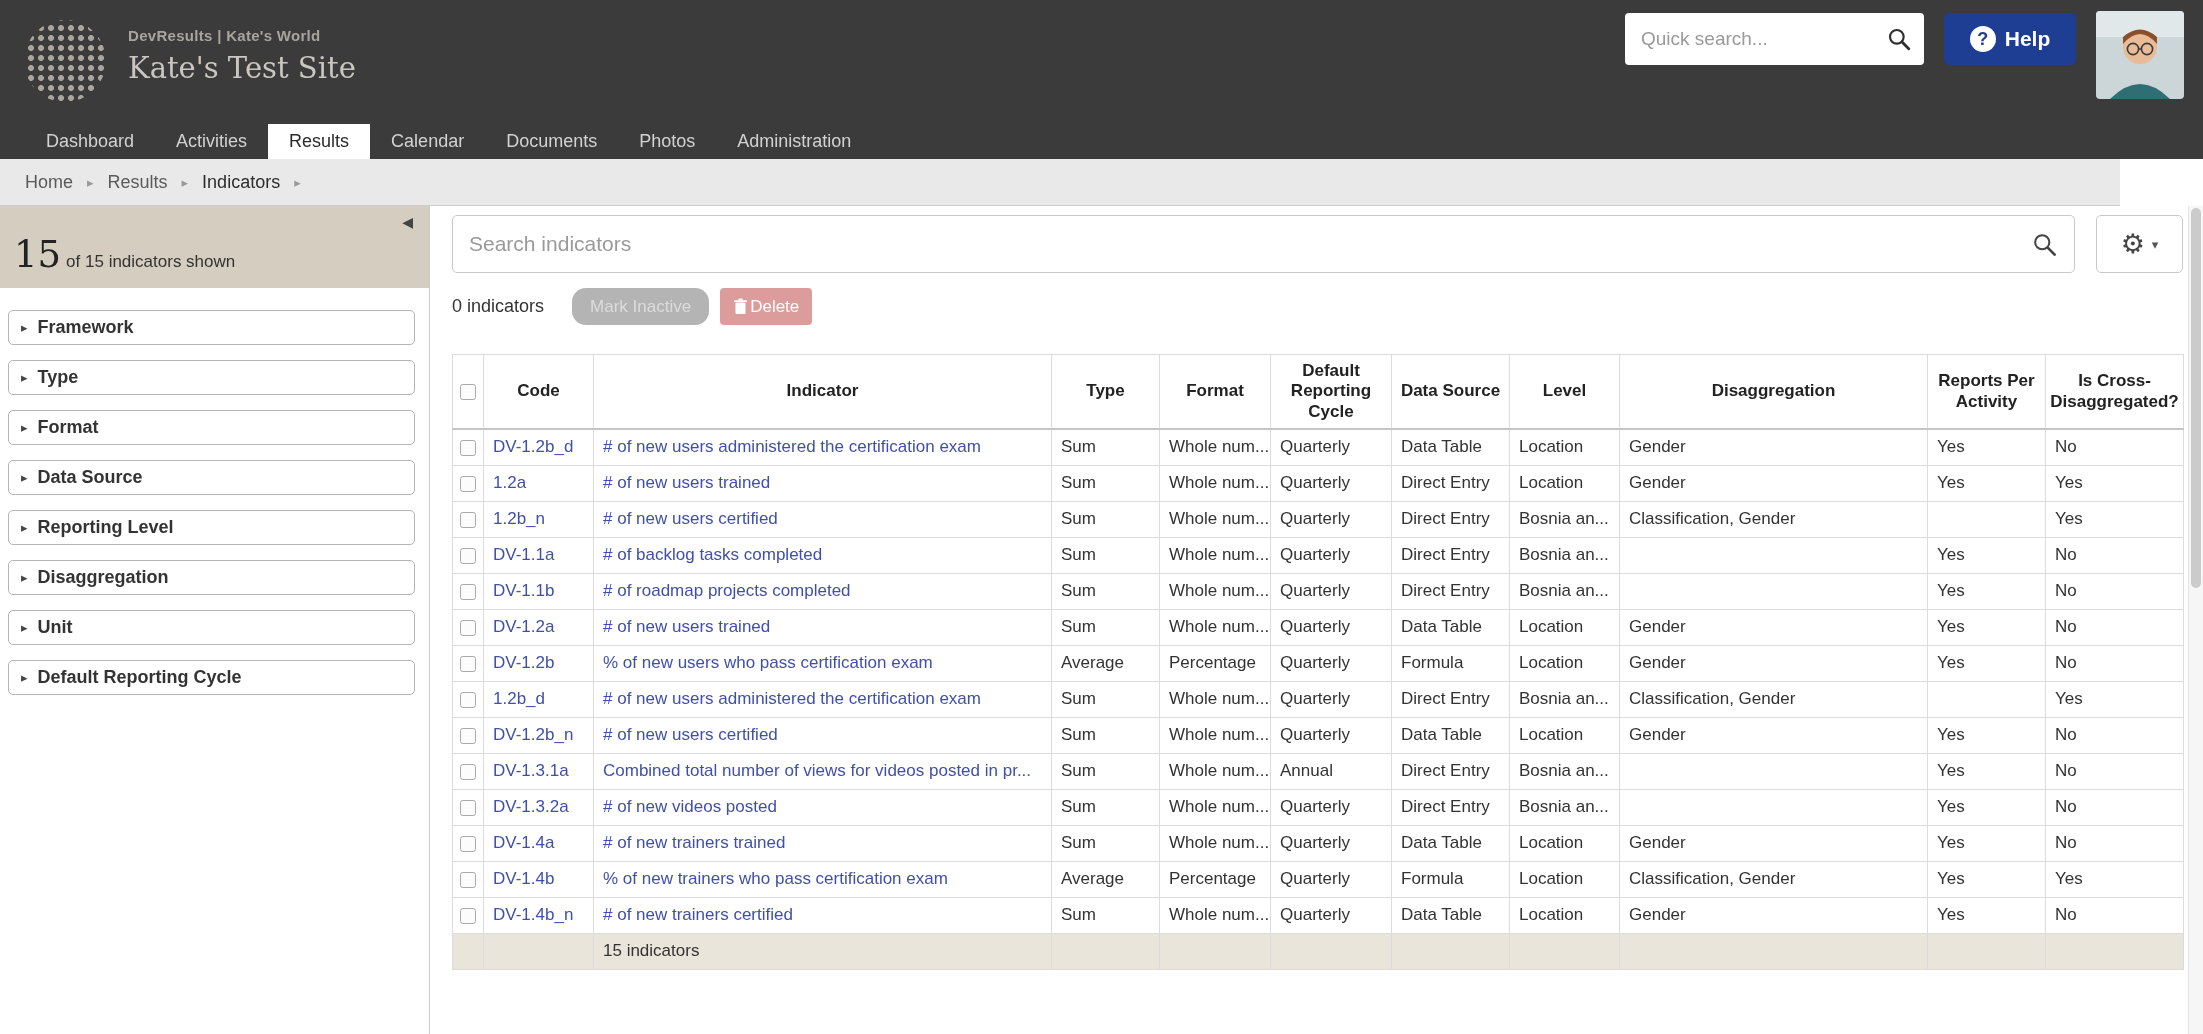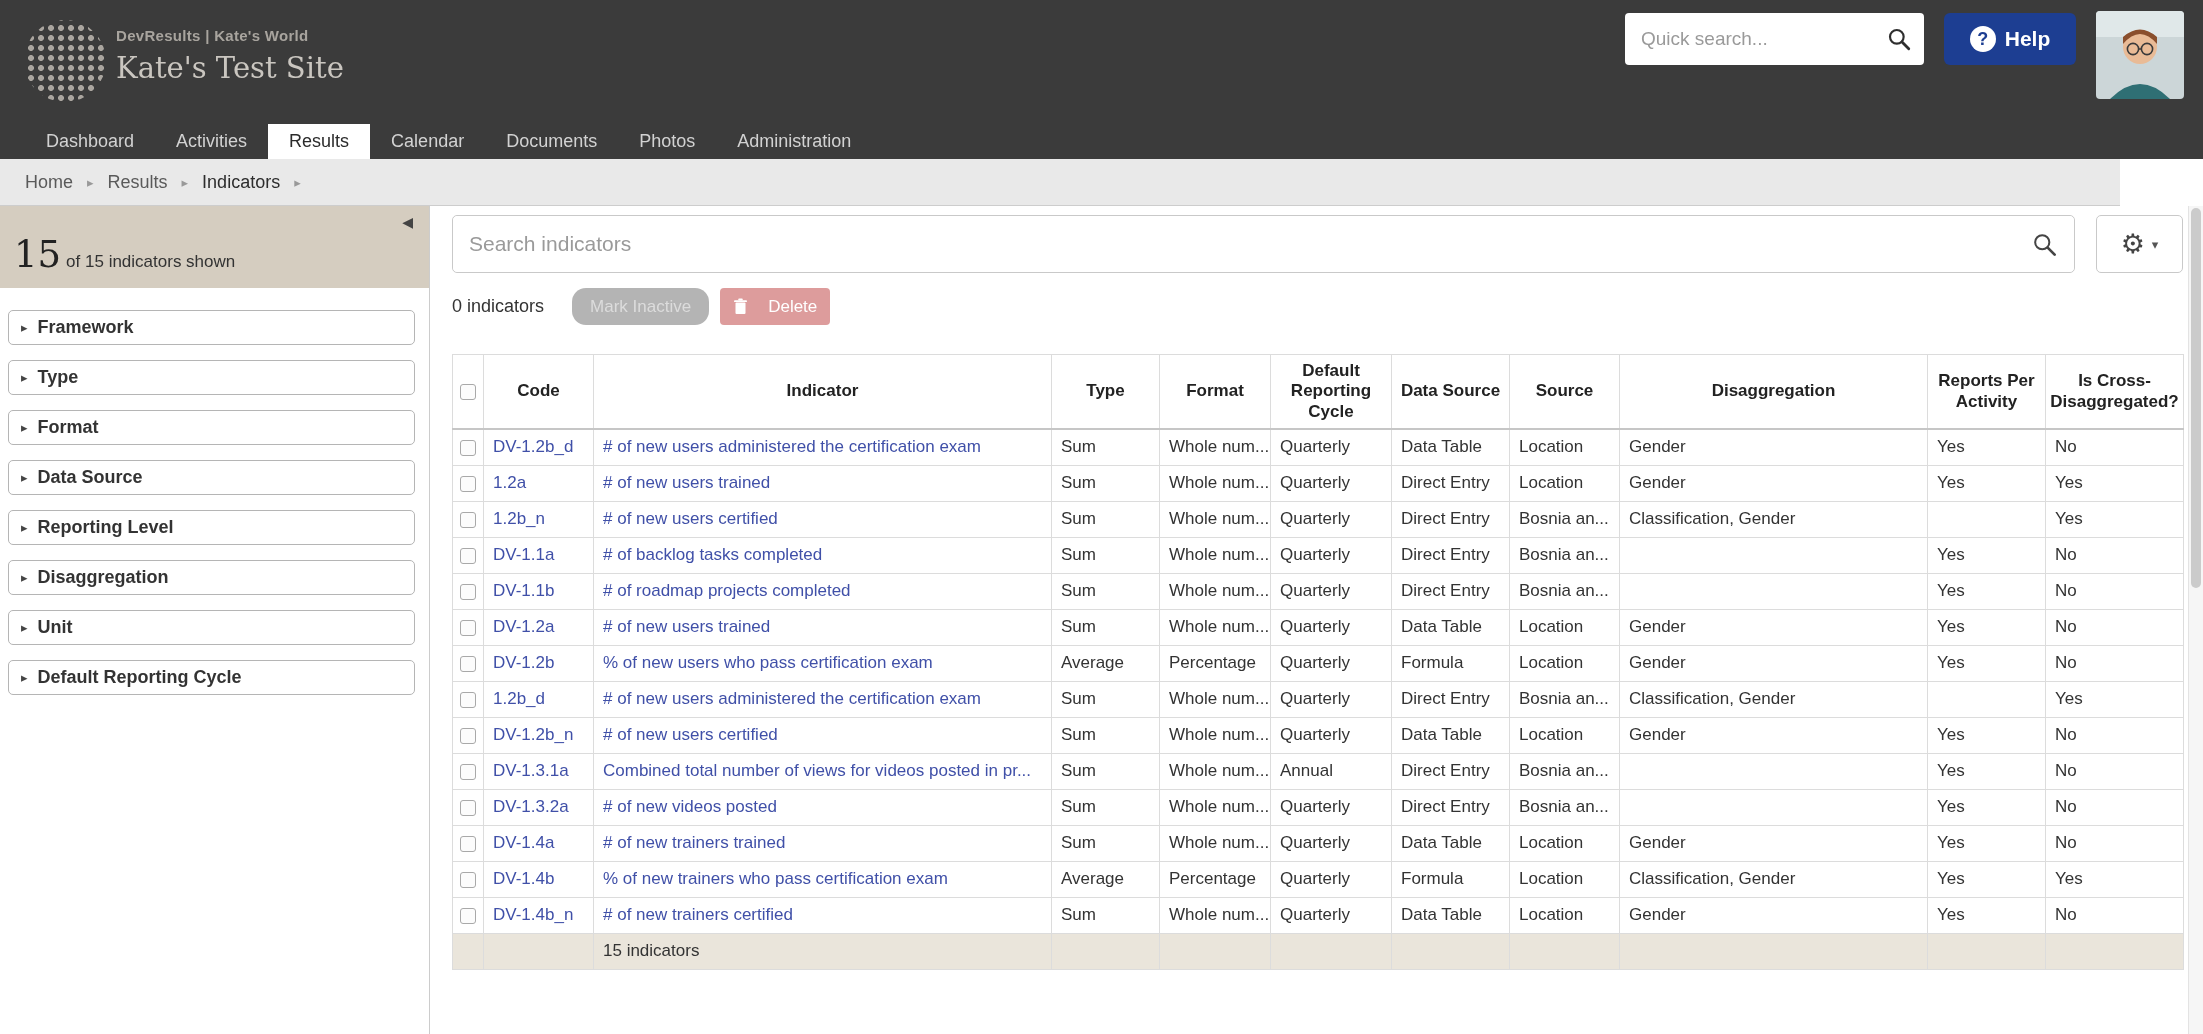--- a/index.html
+++ b/index.html
@@ -9,21 +9,21 @@
     background:#fff; color:#333;
     font-family:"Liberation Sans", sans-serif;
   }
   
   .topbar { position:absolute; top:0; left:0; width:2203px; height:124px;
     background:var(--header-bg,#3b3b3b); }
   .logo { position:absolute; left:24px; top:20px; width:82px; height:82px; border-radius:50%;
     background-color:var(--header-bg,#3b3b3b);
     background-image:radial-gradient(circle,#aaa59f 2.6px, transparent 3.3px);
     background-size:10px 10px; background-position:2px 3px; cursor:pointer; }
-  .brand { position:absolute; left:116px; top:27px; }
+  .brand { position:absolute; left:128px; top:27px; }
   .brand-small { font-size:15px; font-weight:bold; color:#a8a49e; letter-spacing:.3px; }
   .site-title { margin-top:7px; font-family:"DejaVu Serif", serif; font-size:29px; color:#cac6c0; }
   .header-right { position:absolute; right:19px; top:11px; display:flex; align-items:flex-start; gap:20px; }
   .quick-search { position:relative; width:299px; height:52px; margin-top:2px; background:#fff; border-radius:10px; }
   .quick-search input { width:100%; height:100%; border:none; outline:none; border-radius:4px;
     padding:0 46px 0 16px; font-size:19px; color:#333; font-family:"Liberation Sans",sans-serif; }
   input::placeholder { color:#9a9a9a; }
   .quick-search .mag { position:absolute; right:12px; top:13px; cursor:pointer; }
   .help-btn { width:132px; height:52px; margin-top:2px; background:var(--help-bg,#1d3e92); border:none; border-radius:6px;
     display:flex; align-items:center; justify-content:center; gap:9px; cursor:pointer; }
@@ -66,21 +66,21 @@
   .search-box .mag { position:absolute; right:16px; top:15px; cursor:pointer; }
   .gear-btn { width:87px; height:58px; border:1px solid #c9c9c9; border-radius:5px; background:#fff;
     display:flex; align-items:center; justify-content:center; gap:7px; cursor:pointer; }
   .gear-glyph { font-size:27px; color:#444; line-height:1; }
   .caret-glyph { font-size:13px; color:#555; }
   .actions-row { margin-top:15px; height:37px; display:flex; align-items:center; }
   .sel-count { font-size:18px; color:#333; }
   .btn-inactive { margin-left:28px; height:37px; padding:0 18px; background:#b4b4b4; color:#dcdcdc;
     border:none; border-radius:14px; font-size:17px; font-family:"Liberation Sans",sans-serif; }
   .btn-delete { margin-left:11px; height:37px; padding:0 13px; background:var(--delete-bg,#dd9c9c); color:#fff;
-    border:none; border-radius:4px; font-size:17px; display:flex; align-items:center; gap:20px;
+    border:none; border-radius:4px; font-size:17px; display:flex; align-items:center; gap:2px;
     cursor:pointer; font-family:"Liberation Sans",sans-serif; }
   
   table.indicators { margin-top:29px; width:1731px; border-collapse:collapse; table-layout:fixed; font-size:17px; }
   .indicators th, .indicators td { border:1px solid #dcdcdc; overflow:hidden; white-space:nowrap; }
   .indicators thead th { height:62px; padding:6px 4px; font-weight:bold; color:#222;
     text-align:center; vertical-align:middle; white-space:normal; line-height:1.2;
     border-bottom:2px solid #c6c6c6; background:#fff; }
   .indicators tbody td { height:36px; padding:0 9px; color:#333; background:#fff; }
   .indicators td.cb, .indicators th.cb { text-align:center; padding:0; }
   .indicators tfoot td { height:36px; padding:0 9px; background:var(--footer-beige,#eae5db); color:#333; }
@@ -237,21 +237,21 @@
       <tr>
         <th class="cb">
           <input type="checkbox" style="">
         </th>
         <th>Code</th>
         <th>Indicator</th>
         <th>Type</th>
         <th>Format</th>
         <th>Default Reporting Cycle</th>
         <th>Data Source</th>
-        <th>Source</th>
+        <th>Level</th>
         <th>Disaggregation</th>
         <th>Reports Per Activity</th>
         <th>Is Cross-Disaggregated?</th>
       </tr>
     </thead>
     <tbody>
         <tr>
           <td class="cb"><input type="checkbox" style=""></td>
           <td><a href="#" class="cell-link">DV-1.2b_d</a></td>
           <td><a href="#" class="cell-link"># of new users administered the certification exam</a></td>

